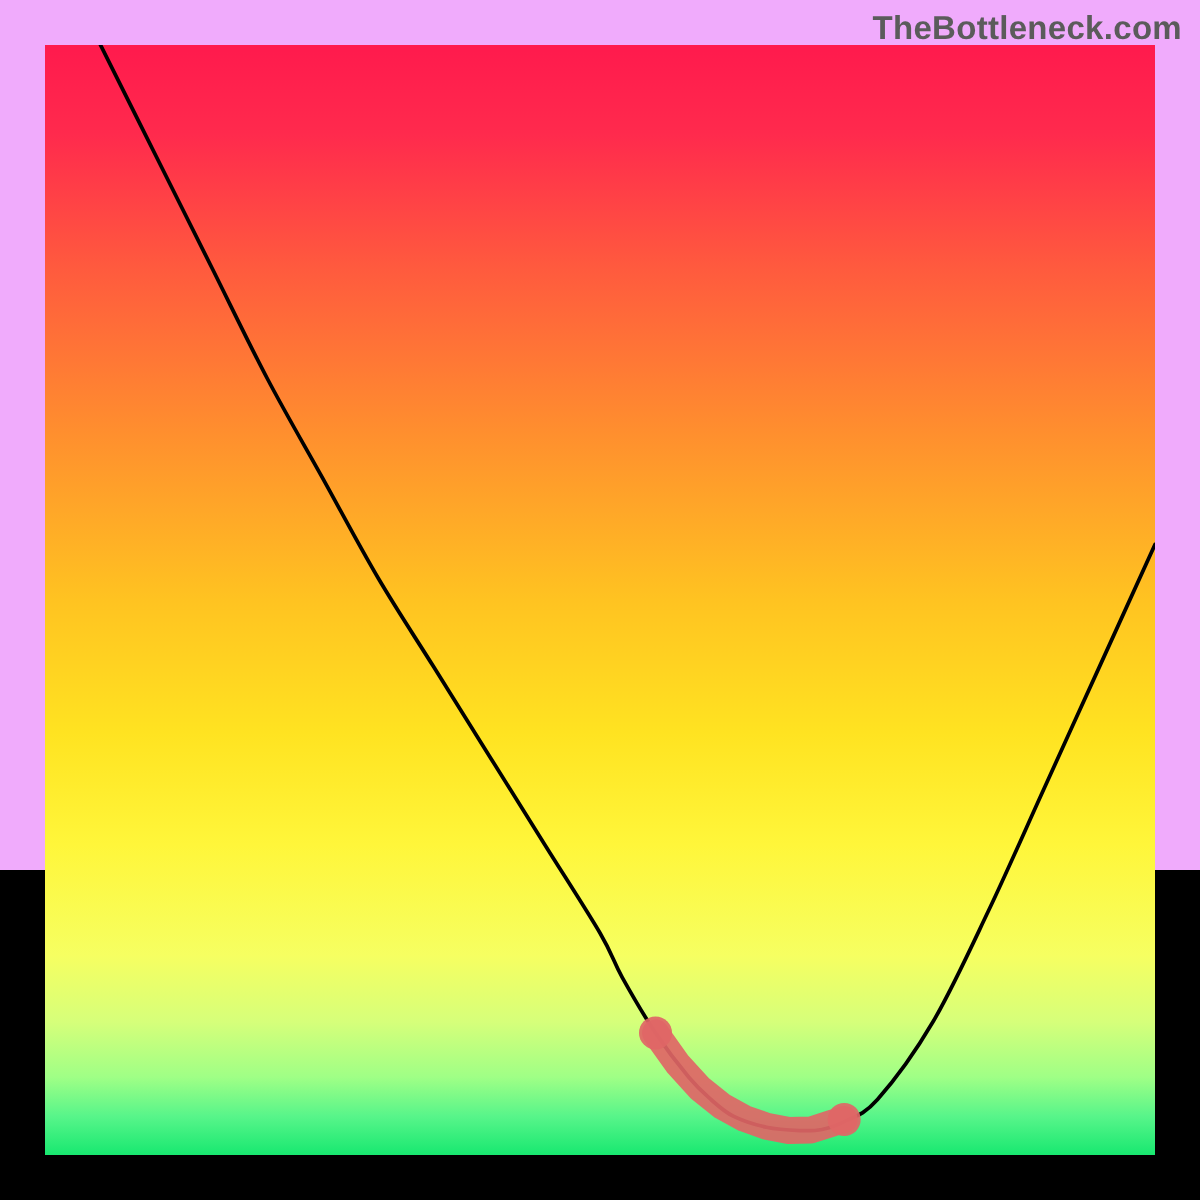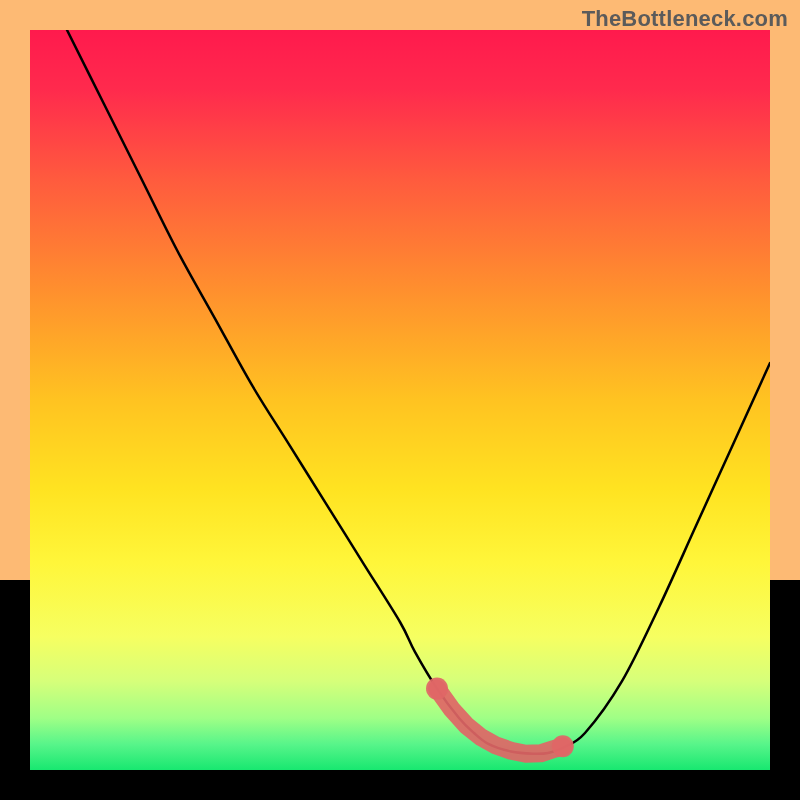--- a/index.html
+++ b/index.html
@@ -8,21 +8,21 @@
     width: 800px;
     height: 800px;
     background: #000;
     overflow: hidden;
     font-family: Arial, Helvetica, sans-serif;
   }
   .stage {
     position: relative;
     width: 800px;
     height: 580px;
-    background: #fdba74;
+    background: #f0abfc;
   }
   .plot-area {
     position: absolute;
     left: 30px;
     top: 30px;
     width: 740px;
     height: 740px;
   }
   .plot-area svg {
     position: absolute;

